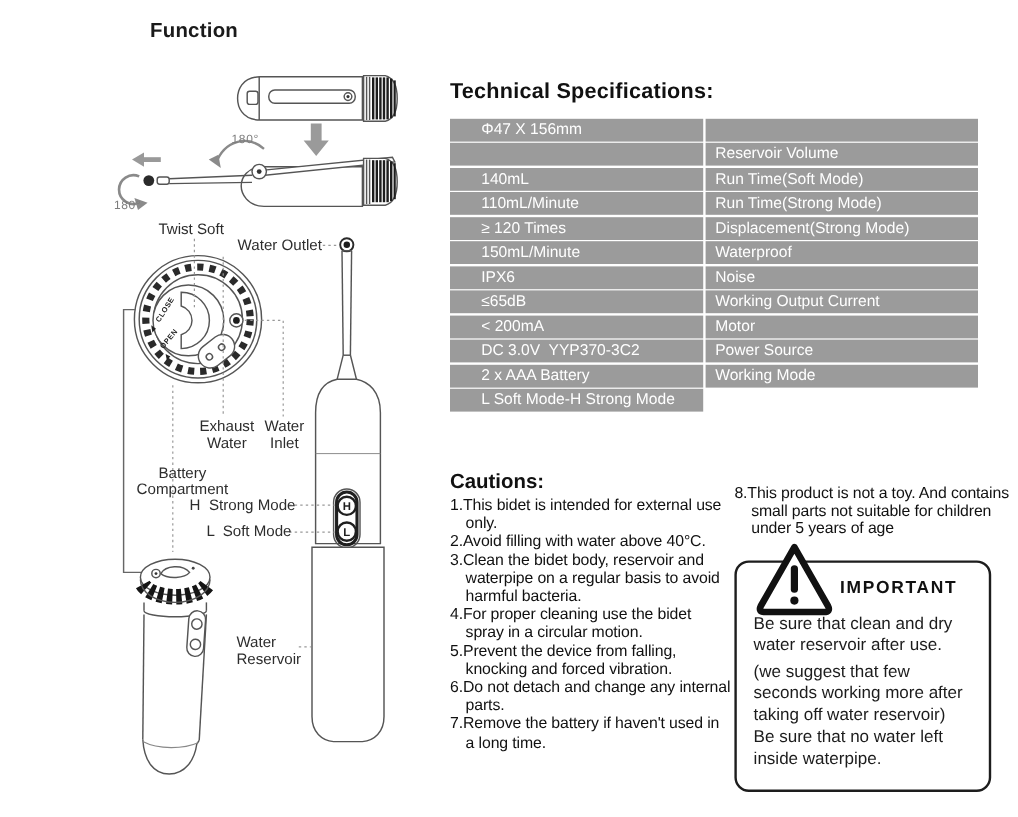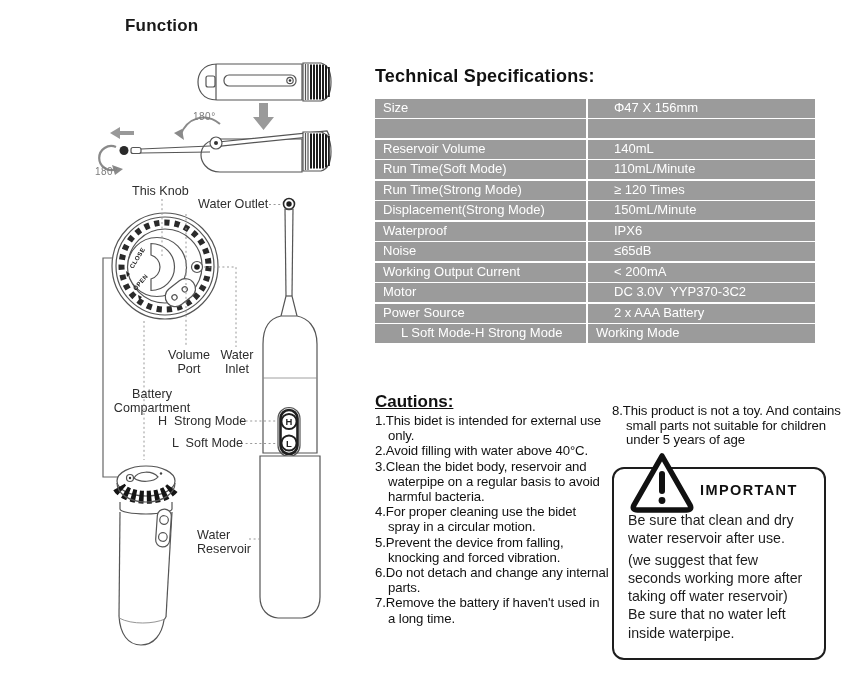--- a/index.html
+++ b/index.html
@@ -172,31 +172,30 @@
       <g transform="rotate(4 123.5 528)">
         <rect class="lnw" x="116.5" y="509" width="14" height="38" rx="7"></rect>
         <circle class="ln" cx="123.5" cy="520" r="4.3"></circle>
         <circle class="ln" cx="123.5" cy="537" r="4.3"></circle>
       </g>
     </g>
   </svg>
 
   <div class="abs deg" style="left:153px;top:111px;">180°</div>
   <div class="abs deg" style="left:55px;top:166px;">180°</div>
-  <div class="abs dlabel" style="left:92px;top:185px;">This Knob</div>
+  <div class="abs dlabel" style="left:92px;top:185px;">Twist Soft</div>
   <div class="abs dlabel" style="left:158px;top:198px;">Water Outlet</div>
-  <div class="abs dlabel center" style="left:122px;top:349px;width:54px;">Volume Port</div>
+  <div class="abs dlabel center" style="left:122px;top:349px;width:54px;">Exhaust Water</div>
   <div class="abs dlabel center" style="left:174px;top:349px;width:46px;">Water Inlet</div>
   <div class="abs dlabel center" style="left:66px;top:388px;width:92px;">Battery Compartment</div>
   <div class="abs dlabel pre" style="left:118px;top:415px;">H  Strong Mode</div>
   <div class="abs dlabel pre" style="left:132px;top:437px;">L  Soft Mode</div>
   <div class="abs dlabel" style="left:157px;top:529px;width:70px;">Water Reservoir</div>
 
   <div class="abs spec-table">
-    <div class="spec-cell">Size</div>
     <div class="spec-cell val">Φ47 X 156mm</div>
     <div class="spec-cell"></div>
     <div class="spec-cell val"></div>
     <div class="spec-cell">Reservoir Volume</div>
     <div class="spec-cell val">140mL</div>
     <div class="spec-cell">Run Time(Soft Mode)</div>
     <div class="spec-cell val">110mL/Minute</div>
     <div class="spec-cell">Run Time(Strong Mode)</div>
     <div class="spec-cell val">≥ 120 Times</div>
     <div class="spec-cell">Displacement(Strong Mode)</div>
@@ -204,25 +203,25 @@
     <div class="spec-cell">Waterproof</div>
     <div class="spec-cell val">IPX6</div>
     <div class="spec-cell">Noise</div>
     <div class="spec-cell val">≤65dB</div>
     <div class="spec-cell">Working Output Current</div>
     <div class="spec-cell val">&lt; 200mA</div>
     <div class="spec-cell">Motor</div>
     <div class="spec-cell val">DC 3.0V  YYP370-3C2</div>
     <div class="spec-cell">Power Source</div>
     <div class="spec-cell val">2 x AAA Battery</div>
+    <div class="spec-cell">Working Mode</div>
     <div class="spec-cell val">L Soft Mode-H Strong Mode</div>
-    <div class="spec-cell">Working Mode</div>
   </div>
 
-  <div class="abs h3" style="left:335px;top:392px;text-decoration:underline;">Cautions:</div>
+  <div class="abs h3" style="left:335px;top:392px;">Cautions:</div>
   <div class="abs" style="left:335px;top:413px;width:234px;">
     <div class="caution-item">1.This bidet is intended for external use only.</div>
     <div class="caution-item">2.Avoid filling with water above 40°C.</div>
     <div class="caution-item">3.Clean the bidet body, reservoir and waterpipe on a regular basis to avoid harmful bacteria.</div>
     <div class="caution-item">4.For proper cleaning use the bidet spray in a circular motion.</div>
     <div class="caution-item">5.Prevent the device from falling, knocking and forced vibration.</div>
     <div class="caution-item">6.Do not detach and change any internal parts.</div>
     <div class="caution-item">7.Remove the battery if haven't used in a long time.</div>
   </div>
   <div class="abs caution-item" style="left:572px;top:404px;width:220px;padding-left:14px;text-indent:-14px;line-height:14.6px;">8.This product is not a toy. And contains small parts not suitable for children under 5 years of age</div>

